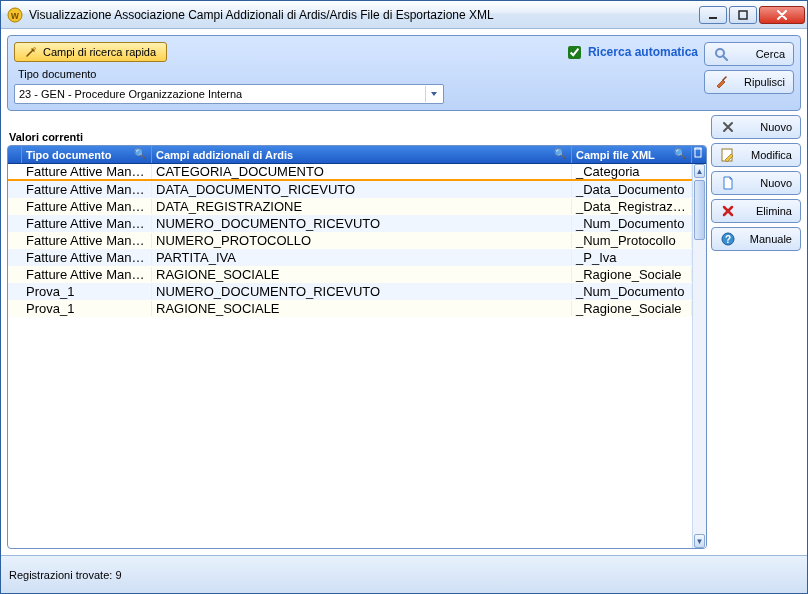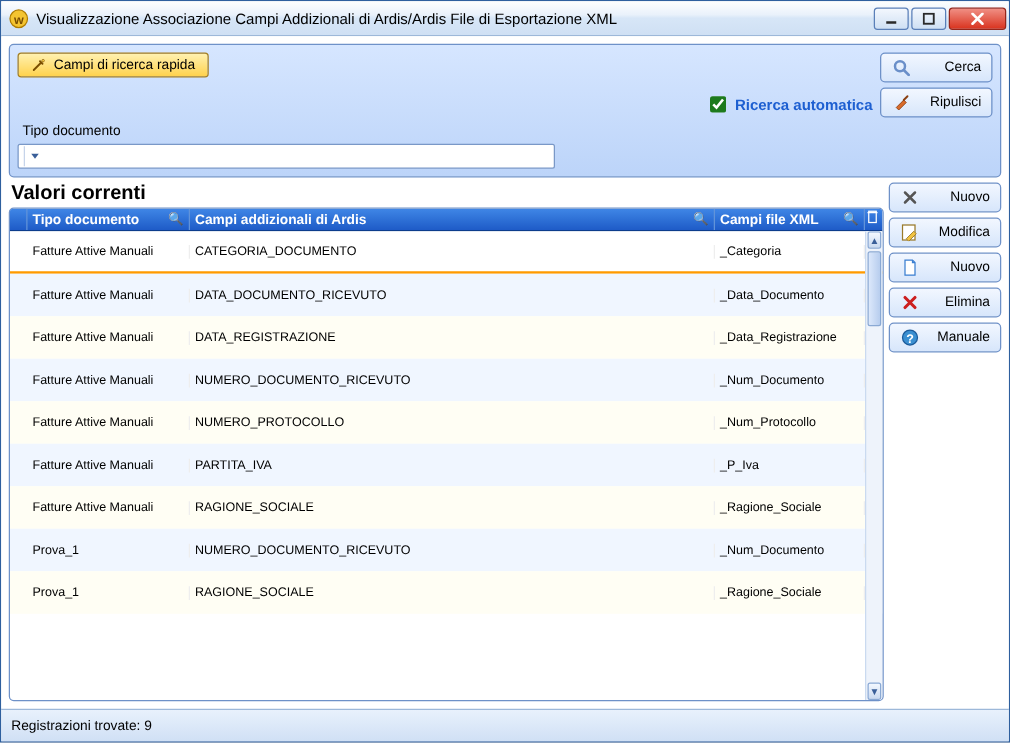--- a/index.html
+++ b/index.html
@@ -27,66 +27,66 @@
     display:flex; gap:6px;
   }
   .topblock .left { flex:1; display:flex; flex-direction:column; gap:4px; }
   .searchbtn {
     align-self:flex-start;
     border:1px solid #a57f1f; border-radius:3px;
     background:linear-gradient(to bottom,#fff1b0,#ffd24d);
     padding:3px 10px; display:flex; align-items:center; gap:6px;
     font-size:11px; cursor:pointer; color:#000;
   }
-  .autorow { display:flex; align-items:center; gap:4px; justify-content:flex-end;margin-top:32px; }
+  .autorow { display:flex; align-items:center; gap:4px; justify-content:flex-end; }
   .autorow label { color:#1d5fd1; font-weight:bold; font-size:12px; }
   .fieldlabel { font-size:11px; color:#000; margin:2px 0 0 4px; }
   .combo {
     background:#fff; border:1px solid #7a98c7; border-radius:2px;
     height:20px; display:flex; align-items:center; padding:0 2px 0 4px;
     font-size:11px; width:430px; justify-content:space-between;
   }
   .combo .arrow { width:16px; height:16px; border-left:1px solid #c6d4ea; display:flex; align-items:center; justify-content:center; color:#3a5f99; }
   .rightbtns { display:flex; flex-direction:column; gap:4px; width:90px; }
   .sidebtn {
     border:1px solid #6e91c8; border-radius:4px;
     background:linear-gradient(to bottom,#f2f7ff,#d7e6fb);
     height:24px; display:flex; align-items:center; gap:6px;
     padding:0 8px; font-size:11px; color:#000; cursor:pointer;
     justify-content:flex-start;
   }
   .sidebtn .icn { width:16px; height:16px; display:flex; align-items:center; justify-content:center; }
   .sidebtn span.txt { flex:1; text-align:right; }
   .mainrow { flex:1; display:flex; gap:4px; min-height:0; }
   .gridwrap { flex:1; display:flex; flex-direction:column; min-height:0;}
-  .sectiontitle { font-weight:bold; font-size:16px; color:#000; padding:0 0 2px 2px; }
+  .sectiontitle { font-weight:bold; font-size:11px; color:#000; padding:0 0 2px 2px;margin-top:16px; }
   .gridborder { flex:1; border:1px solid #6e91c8; border-radius:4px; background:#fff; display:flex; flex-direction:column; min-height:0; overflow:hidden; }
   .headerrow {
     display:flex; background:linear-gradient(to bottom,#3f86e6,#1e5bc7); color:#fff;
     font-weight:bold; font-size:11px; height:18px; align-items:stretch; border-bottom:1px solid #0d3c8c;
   }
   .headerrow .hcell { display:flex; align-items:center; padding:0 4px; border-right:1px solid #6193d9; position:relative; }
   .headerrow .hcell .mag { position:absolute; right:4px; top:2px; font-size:10px; opacity:.9; }
   .headerrow .corner { width:14px; background:linear-gradient(to bottom,#3f86e6,#1e5bc7); border-right:1px solid #6193d9; }
   .headerrow .cornerR { width:14px; }
   .col1 { width:130px; }
   .col2 { flex:1; }
   .col3 { width:120px; }
   .rows { flex:1; overflow:auto; position:relative; }
-  .row { display:flex; height:34px; align-items:center; font-size:10px; color:#000; }
+  .row { display:flex; height:17px; align-items:center; font-size:13px; color:#000; }
   .row .cell { padding:0 4px; border-right:1px solid #eee; overflow:hidden; white-space:nowrap; text-overflow:ellipsis; }
   .row .cL { width:14px; border-right:1px solid #d7e2f3; background:#f3f7fe; }
   .row .cR { width:14px; }
   .row:nth-child(odd){ background:#fffef4; }
   .row:nth-child(even){ background:#f0f6ff; }
   .row.first { border-bottom:2px solid #ff9a00; background:#fff; }
   .row.first .cL { background:#fff8e6; }
   .actioncol { width:90px; display:flex; flex-direction:column; gap:4px; }
   .statusbar {
-    height:26px; border-top:1px solid #9db8d9;
+    height:38px; border-top:1px solid #9db8d9;
     background:linear-gradient(to bottom,#e8f1fc,#d0e0f5);
     display:flex; align-items:center; padding:0 8px; font-size:11px; color:#000;
   }
   svg { display:block; }
   .scroll-track { position:absolute; right:0; top:0; bottom:0; width:14px; background:#eef3fb; border-left:1px solid #cadaf0; }
   .scroll-thumb { position:absolute; left:1px; right:1px; top:2px; height:60px; background:linear-gradient(to right,#dce8fb,#b7cdee); border:1px solid #8aa9d4; border-radius:2px;}
   .scroll-btn { position:absolute; left:1px; right:1px; height:14px; background:linear-gradient(to bottom,#f3f8ff,#cadaf0); border:1px solid #8aa9d4; border-radius:2px; display:flex; align-items:center; justify-content:center; font-size:8px; color:#3a5f99;}
   .scroll-btn.up{ top:0;} .scroll-btn.down{ bottom:0;}
   .scroll-thumb{ top:16px; }
 </style>
@@ -137,20 +137,21 @@
             <span>Campi di ricerca rapida</span>
           </div>
           <div style="flex:1"></div>
           <div class="autorow">
             <input type="checkbox" checked="" style="accent-color: rgb(29, 122, 29);">
             <label>Ricerca automatica</label>
           </div>
         </div>
         <div class="fieldlabel">Tipo documento</div>
         <div class="combo">
+          <span>23 - GEN - Procedure Organizzazione Interna</span>
           <span class="arrow">
             <svg width="8" height="8" viewBox="0 0 8 8">
                 <path d="M1 2 L4 6 L7 2 Z" fill="#3a5f99"></path>
               </svg>
           </span>
         </div>
       </div>
       <div class="rightbtns">
         <div class="sidebtn">
           <span class="icn">

